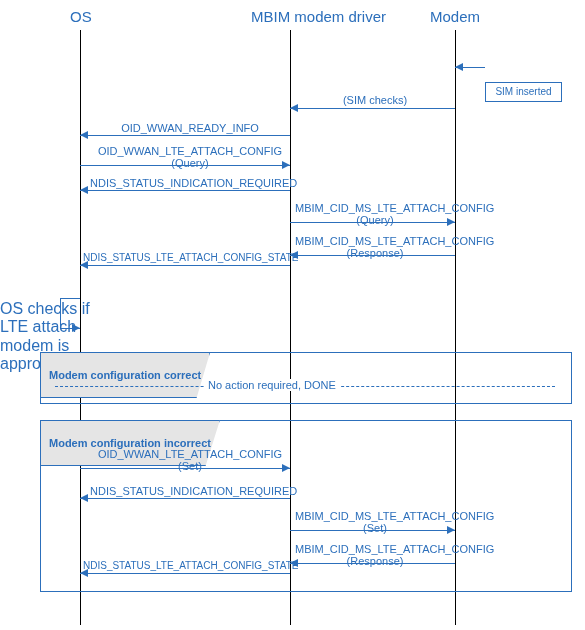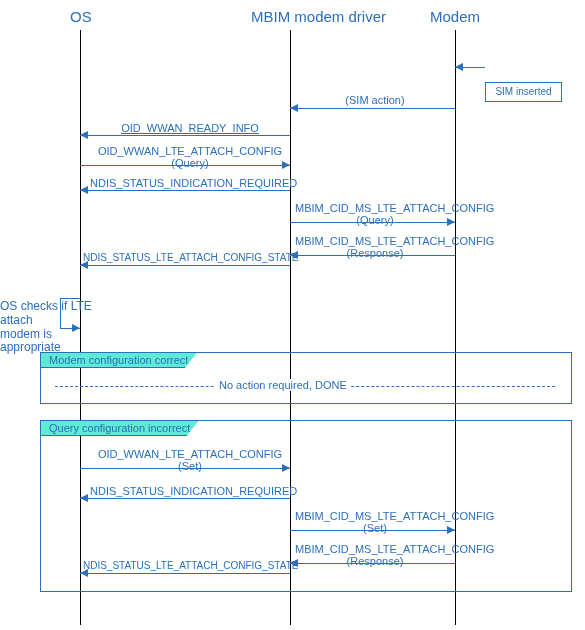--- a/index.html
+++ b/index.html
@@ -66,24 +66,24 @@
     border-left: 1px solid #2C6FBB;
   }
   .frame {
     position: absolute;
     border: 1px solid #2C6FBB;
   }
   .frame-label {
     position: absolute;
     top: -1px; left: -1px;
     border: 1px solid #2C6FBB;
-    background: #5eead4;
-    padding: 1px 8px;
+    background: #e5e5e5;
+    padding: 16px 8px;
     font-size: 11px;
-    font-weight: normal;
+    font-weight: bold;
     clip-path: polygon(0 0, 100% 0, 92% 100%, 0 100%);
   }
   .dash-line {
     position: absolute;
     height: 0;
     border-top: 1px dashed #2C6FBB;
   }
   .dash-text {
     position: absolute;
     background: #fff;
@@ -102,26 +102,26 @@
 <div class="lifeline" style="left:290px;"></div>
 <div class="lifeline" style="left:455px;"></div>
 
 <div class="note-box" style="left:485px;top:58px;width:67px;text-align:center;margin-top:24px;">SIM inserted</div>
 <div class="arrow-line" style="left:455px;width:30px;top:67px;"></div>
 <div class="arrow-head-left" style="left:455px;top:63px;"></div>
 
 <div class="arrow-line" style="left:290px;width:165px;top:108px;"></div>
 <div class="arrow-head-left" style="left:290px;top:104px;"></div>
 <div class="msg" style="left:295px;width:160px;top:94px;">
-  <div>(SIM action)</div>
+  <div>(SIM checks)</div>
 </div>
 
 <div class="arrow-line" style="left:80px;width:210px;top:135px;"></div>
 <div class="arrow-head-left" style="left:80px;top:131px;"></div>
-<div class="msg" style="left:90px;width:200px;top:122px;text-decoration:underline;">OID_WWAN_READY_INFO</div>
+<div class="msg" style="left:90px;width:200px;top:122px;">OID_WWAN_READY_INFO</div>
 
 <div class="arrow-line" style="left:80px;width:210px;top:165px;"></div>
 <div class="arrow-head-right" style="left:282px;top:161px;"></div>
 <div class="msg" style="left:90px;width:200px;top:145px;">
   <div>OID_WWAN_LTE_ATTACH_CONFIG</div>
   <div>(Query)</div>
 </div>
 
 <div class="arrow-line" style="left:80px;width:210px;top:190px;"></div>
 <div class="arrow-head-left" style="left:80px;top:186px;"></div>
@@ -138,38 +138,38 @@
 <div class="arrow-head-left" style="left:290px;top:251px;"></div>
 <div class="msg" style="left:295px;width:160px;top:235px;">
   <div>MBIM_CID_MS_LTE_ATTACH_CONFIG</div>
   <div>(Response)</div>
 </div>
 
 <div class="arrow-line" style="left:80px;width:210px;top:265px;"></div>
 <div class="arrow-head-left" style="left:80px;top:261px;"></div>
 <div class="msg" style="left:83px;width:210px;top:252px;font-size:10px;">NDIS_STATUS_LTE_ATTACH_CONFIG_STATE</div>
 
-<div class="msg" style="left:0px;width:110px;top:300px;font-size:12px;text-align:left;line-height:1.15;">
+<div class="msg" style="left:0px;width:110px;top:300px;font-size:16px;text-align:left;line-height:1.15;">
   <div>OS checks if LTE attach</div>
   <div>modem is appropriate</div>
 </div>
 
 <div class="arrow-line" style="left:60px;width:20px;top:298px;"></div>
 <div class="note-return-v" style="left:60px;top:298px;height:30px;"></div>
 <div class="arrow-line" style="left:60px;width:20px;top:328px;"></div>
 <div class="arrow-head-right" style="left:72px;top:324px;"></div>
 
 <div class="frame" style="left:40px;top:352px;width:530px;height:50px;">
   <div class="frame-label">Modem configuration correct</div>
 </div>
 <div class="dash-line" style="left:55px;width:500px;top:386px;"></div>
-<div class="dash-text" style="left:215px;top:379px;">No action required, DONE</div>
+<div class="dash-text" style="left:204px;top:379px;">No action required, DONE</div>
 
 <div class="frame" style="left:40px;top:420px;width:530px;height:170px;">
-  <div class="frame-label">Query configuration incorrect</div>
+  <div class="frame-label">Modem configuration incorrect</div>
 </div>
 
 <div class="arrow-line" style="left:80px;width:210px;top:468px;"></div>
 <div class="arrow-head-right" style="left:282px;top:464px;"></div>
 <div class="msg" style="left:90px;width:200px;top:448px;">
   <div>OID_WWAN_LTE_ATTACH_CONFIG</div>
   <div>(Set)</div>
 </div>
 
 <div class="arrow-line" style="left:80px;width:210px;top:498px;"></div>

